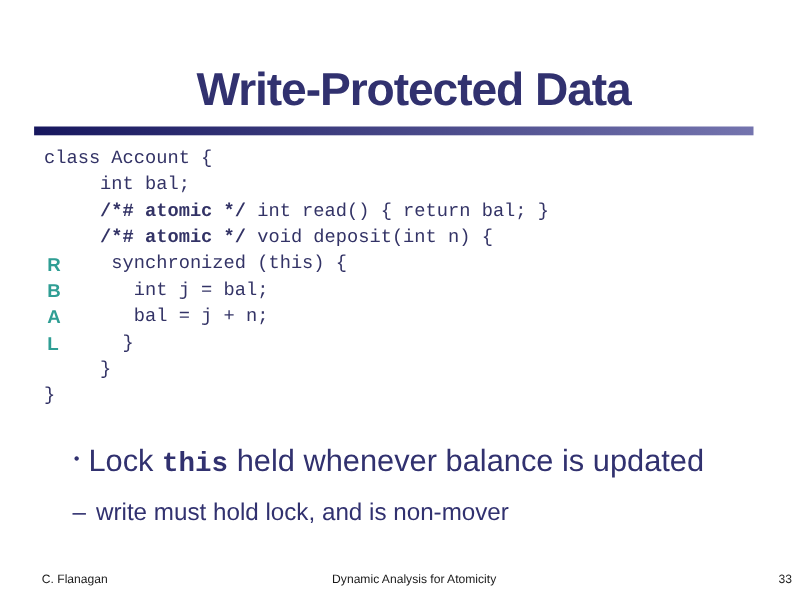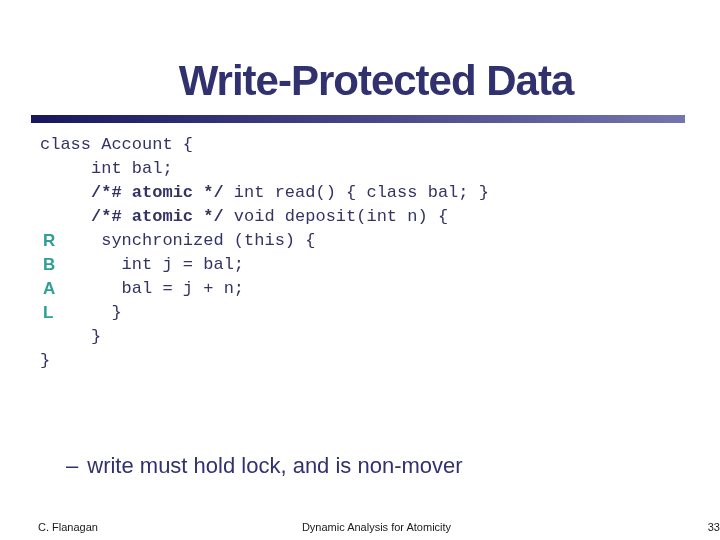--- a/index.html
+++ b/index.html
@@ -68,30 +68,33 @@
 
 <div class="slide">
 
   <div class="title">Write-Protected Data</div>
 
   <div class="rule"></div>
 
   <div class="code">
     <div class="code-line"><span class="rbal"></span><span class="seg">class Account {</span><span class="seg-bold"></span><span class="seg"></span></div>
     <div class="code-line"><span class="rbal"></span><span class="seg">     int bal;</span><span class="seg-bold"></span><span class="seg"></span></div>
-    <div class="code-line"><span class="rbal"></span><span class="seg">     </span><span class="seg-bold">/*# atomic */</span><span class="seg"> int read() { class bal; }</span></div>
+    <div class="code-line"><span class="rbal"></span><span class="seg">     </span><span class="seg-bold">/*# atomic */</span><span class="seg"> int read() { return bal; }</span></div>
     <div class="code-line"><span class="rbal"></span><span class="seg">     </span><span class="seg-bold">/*# atomic */</span><span class="seg"> void deposit(int n) {</span></div>
     <div class="code-line"><span class="rbal">R</span><span class="seg">      synchronized (this) {</span><span class="seg-bold"></span><span class="seg"></span></div>
     <div class="code-line"><span class="rbal">B</span><span class="seg">        int j = bal;</span><span class="seg-bold"></span><span class="seg"></span></div>
     <div class="code-line"><span class="rbal">A</span><span class="seg">        bal = j + n;</span><span class="seg-bold"></span><span class="seg"></span></div>
     <div class="code-line"><span class="rbal">L</span><span class="seg">       }</span><span class="seg-bold"></span><span class="seg"></span></div>
     <div class="code-line"><span class="rbal"></span><span class="seg">     }</span><span class="seg-bold"></span><span class="seg"></span></div>
     <div class="code-line"><span class="rbal"></span><span class="seg">}</span><span class="seg-bold"></span><span class="seg"></span></div>
   </div>
 
+  <div class="bullet-main">
+    <span class="bmark">•</span><span class="seg">Lock </span><span class="bcode">this</span><span class="seg"> held whenever balance is updated</span>
+  </div>
 
   <div class="sub-bullets">
     <div class="sub-bullet"><span class="dash">–</span><span>write must hold lock, and is non-mover</span></div>
   </div>
 
   <div class="footer">
     <span class="f-left">C. Flanagan</span>
     <span class="f-center">Dynamic Analysis for Atomicity</span>
     <span class="f-right">33</span>
   </div>

